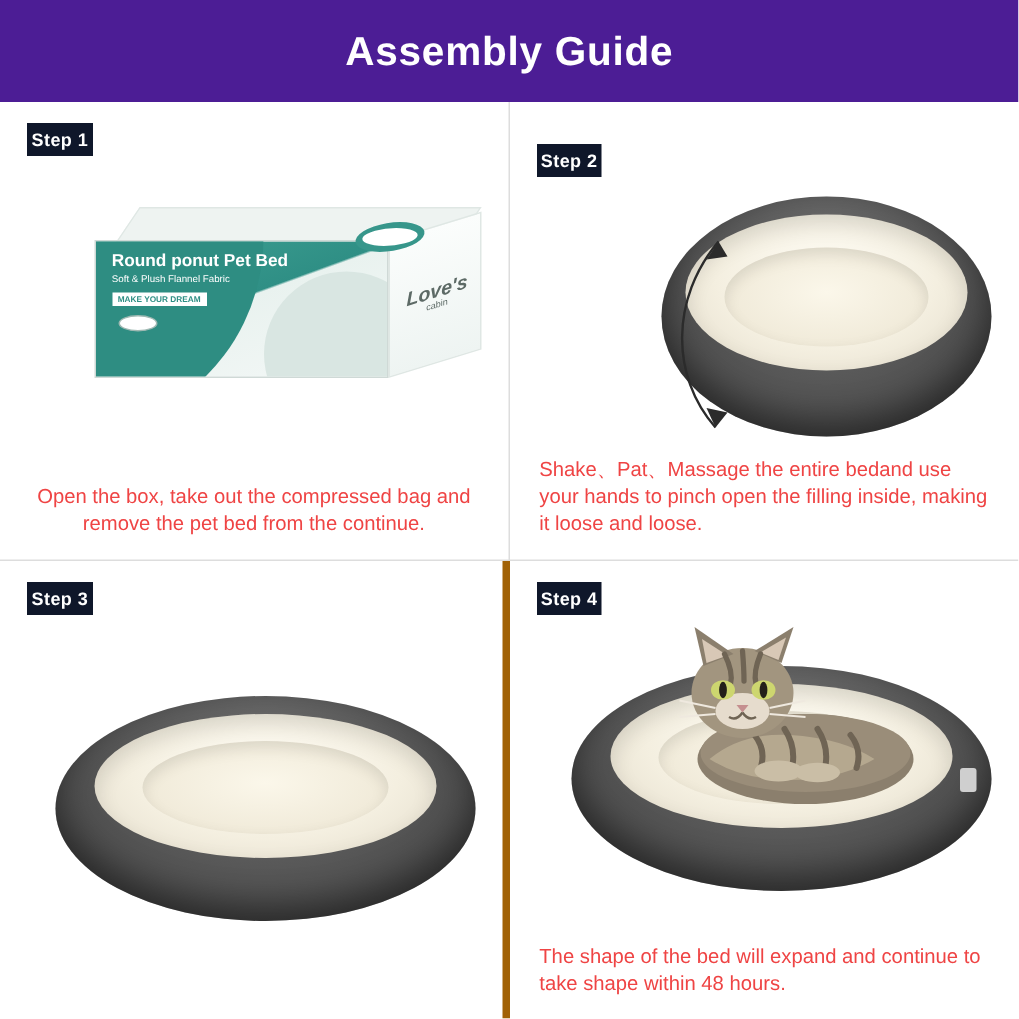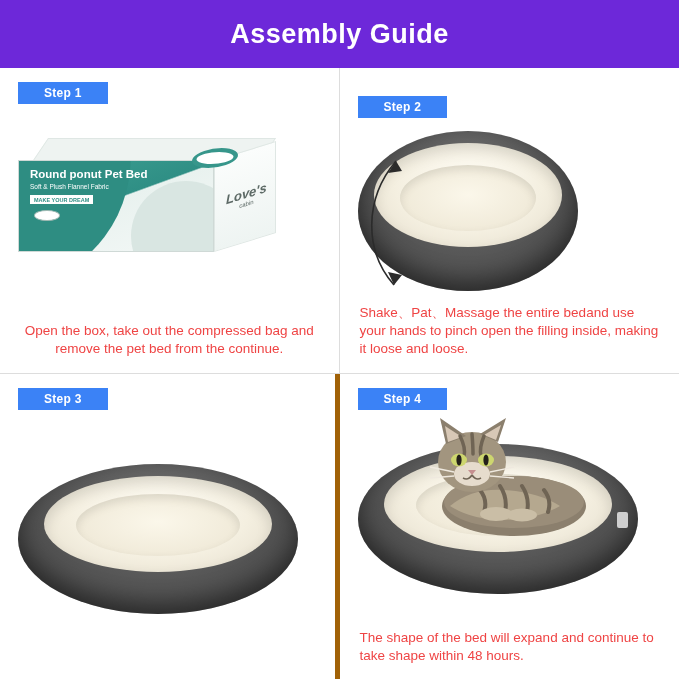--- a/index.html
+++ b/index.html
@@ -13,21 +13,21 @@
     width: 679px; height: 679px;
     position: relative;
     background: #ffffff;
     display: flex;
     flex-direction: column;
   }
 
   
   .header {
     height: 68px;
-    background: #6d28d9;
+    background: #4c1d95;
     display: flex;
     align-items: center;
     justify-content: center;
     flex: 0 0 68px;
   }
   .header-title {
     color: #ffffff;
     font-size: 27px;
     font-weight: bold;
     letter-spacing: 0.5px;
@@ -46,34 +46,34 @@
     flex-direction: column;
     padding: 14px 18px 10px 18px;
     background: #ffffff;
   }
   .cell-tl { border-right: 1px solid #dddddd; border-bottom: 1px solid #dddddd; }
   .cell-tr { border-bottom: 1px solid #dddddd; margin-top: 14px; }
   .cell-bl { border-right: 5px solid #a16207; }
 
   .step-badge {
     align-self: flex-start;
-    background: #3b82f6;
+    background: #0f172a;
     color: #ffffff;
     font-size: 12px;
     font-weight: bold;
-    padding: 4px 26px;
+    padding: 4px 3px;
     letter-spacing: 0.3px;
   }
 
   .figure {
     flex: 1 1 auto;
     position: relative;
     display: flex;
     align-items: center;
-    justify-content: flex-start;
+    justify-content: flex-end;
     min-height: 0;
   }
 
   .caption {
     font-size: 13.5px;
     color: #ef4444;
     line-height: 1.35;
     padding: 0 2px 4px 2px;
     text-align: left;
   }

